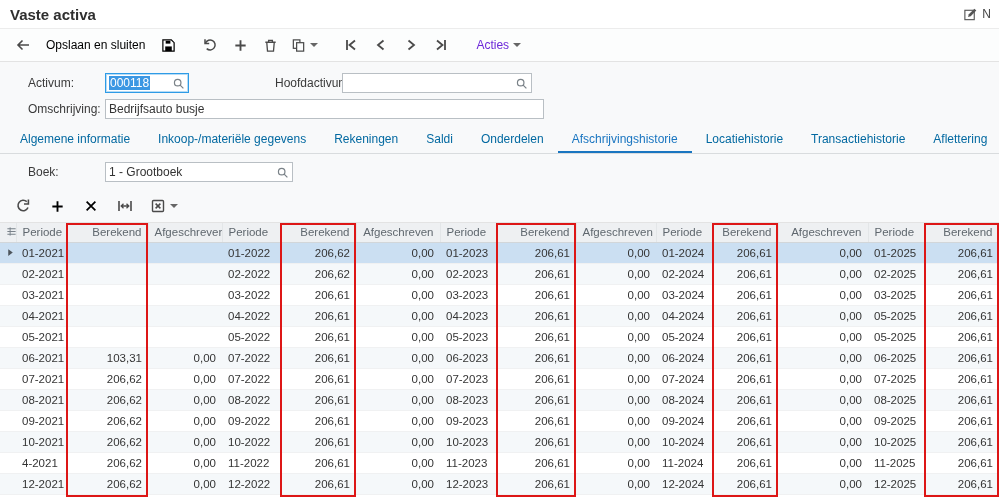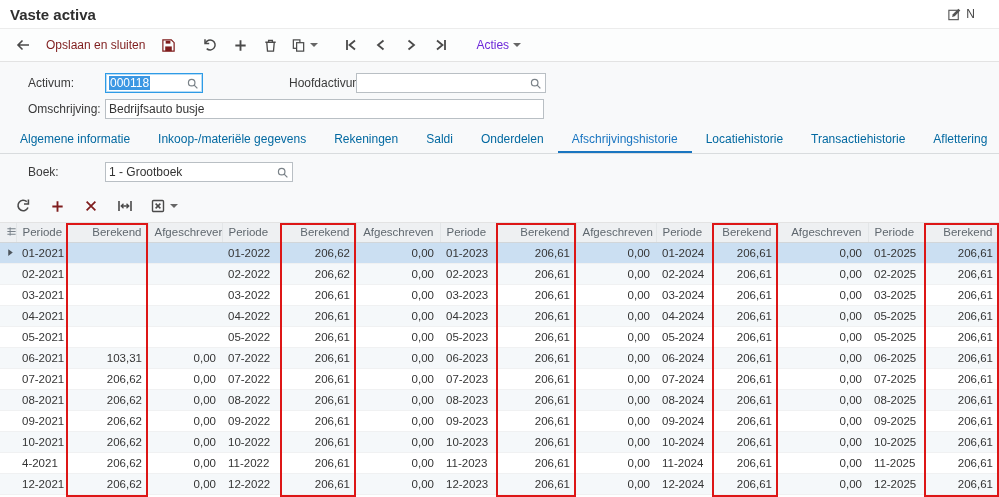--- a/index.html
+++ b/index.html
@@ -1,47 +1,47 @@
 <!DOCTYPE html>
 <html><head>
 <meta charset="utf-8">
 <style>
   * { box-sizing: border-box; margin: 0; padding: 0; }
   html,body { width: 999px; height: 497px; overflow: hidden; background: #fff;
     font-family: "Liberation Sans", "DejaVu Sans", sans-serif; color: #333; }
 
   
-  .titlebar { height: 28px; display: flex; align-items: center; padding: 0 24px 0 10px;
+  .titlebar { height: 28px; display: flex; align-items: center; padding: 0 8px 0 10px;
     justify-content: space-between; background: #fff; }
   .page-title { font-size: 15px; font-weight: 600; color: #2f2f2f; }
   .notes { display: flex; align-items: center; gap: 4px; font-size: 12px; color: #444; cursor: pointer; }
 
   
   .toolbar { height: 34px; display: flex; align-items: center; gap: 4px; padding: 0 10px;
     background: #fcfdfd; border-top: 1px solid #ececec; border-bottom: 1px solid #e3e3e3; }
   .tbtn { display: inline-flex; align-items: center; justify-content: center; min-width: 26px;
     height: 26px; padding: 0 4px; color: #4a4a4a; cursor: pointer; border-radius: 2px; }
-  .tbtn.disabled { color: #7f1d1d; cursor: default; }
+  .tbtn.disabled { color: #000000; cursor: default; }
   .tbtn.textbtn { font-size: 12px; min-width: 0; padding: 0 6px; }
   .tbtn .caret { margin-left: 4px; }
   .caret { width: 0; height: 0; border-left: 4px solid transparent; border-right: 4px solid transparent;
     border-top: 4px solid #666; display: inline-block; }
   .tb-gap { width: 8px; }
   svg.ic { display: block; }
 
   
   .form-area { background: #f8f9fa; padding: 11px 0 8px 28px; }
   .frow { display: flex; align-items: center; margin-bottom: 6px; font-size: 12px; }
   .flabel { width: 77px; color: #3a3a3a; }
   .flabel2 { width: 67px; margin-left: 86px; color: #3a3a3a; }
   .field { background: #fff; border: 1px solid #b9bfc4; height: 20px; display: flex;
     align-items: center; padding: 0 3px; font-size: 12px; position: relative; }
   .field .mag { margin-left: auto; color: #7a8288; }
   .field.focused { border: 1px solid #2e9be6; box-shadow: 0 0 0 1px rgba(46,155,230,.35) inset; }
-  .f-activum { width: 98px; }
+  .f-activum { width: 84px; }
   .f-hoofd { width: 190px; }
   .f-omschr { width: 439px; }
   .f-boek { width: 188px; }
   .sel-text { background: #3b97e3; color: #fff; padding: 0 1px; }
 
   
   .tabbar { display: flex; background: #f8f9fa; border-bottom: 1px solid #d9dcde; padding-left: 6px;
     height: 27px; }
   .tab { font-size: 12px; color: #0369a1; padding: 0 14px; line-height: 25px; cursor: pointer;
     border-bottom: 2px solid transparent; white-space: nowrap; }

